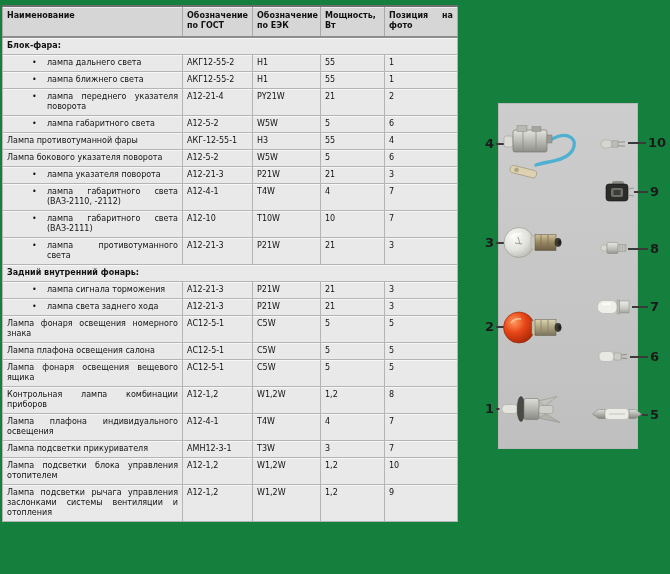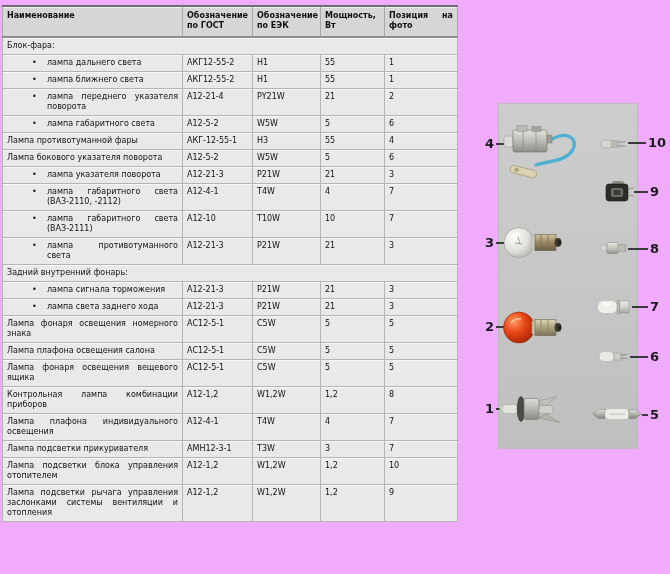--- a/index.html
+++ b/index.html
@@ -1,18 +1,18 @@
 <!DOCTYPE html>
 <html><head>
 <meta charset="utf-8">
 <style>
   * { margin:0; padding:0; box-sizing:border-box; }
   html,body { background:#ffffff; }
   body { font-family:"DejaVu Sans","Liberation Sans",sans-serif; }
-  .page { position:relative; width:670px; height:574px; background:#f0abfc; overflow:hidden; }
+  .page { position:relative; width:670px; height:574px; background:#15803d; overflow:hidden; }
 
   
   .lamp-table {
     position:absolute; left:2px; top:5px; width:455px;
     border-collapse:collapse; table-layout:fixed;
     font-size:8px; line-height:10px; color:#111;
   }
   .lamp-table th {
     background:#d6d6d6;
     font-weight:bold; text-align:justify; text-align-last:left;
@@ -24,21 +24,21 @@
   }
   .lamp-table td.cell {
     background:#e9e9e9;
     border:1px solid #b4b4b4;
     vertical-align:top; padding:3px 4px 3px 4px;
     box-shadow:inset 0 1px 0 #f7f7f7;
   }
   td.name-cell { text-align:justify; text-align-last:left; }
   td.bulleted { position:relative; padding-left:44px !important; }
   td.bulleted .bullet { position:absolute; left:29px; top:3px; }
-  td.section-cell { font-weight:normal;margin-left:16px; }
+  td.section-cell { font-weight:bold;margin-left:16px; }
 
   
   .photo-panel {
     position:absolute; left:498px; top:103px; width:140px; height:346px;
     background:linear-gradient(180deg,#cdcdcd 0%,#c6c6c6 55%,#bfbfbf 100%);
     border:1px solid #b9b9b9;
   }
   .bulb { position:absolute; }
   .num {
     position:absolute; width:20px;

